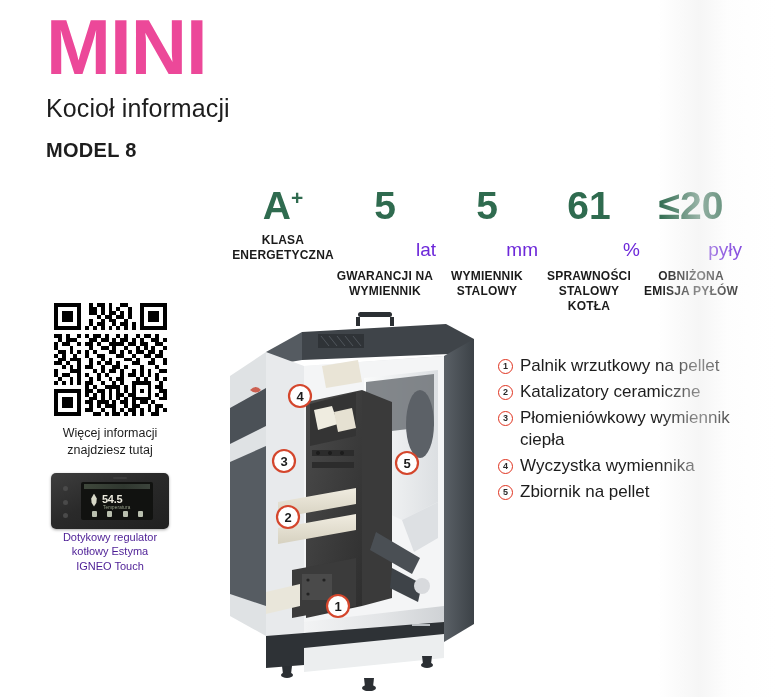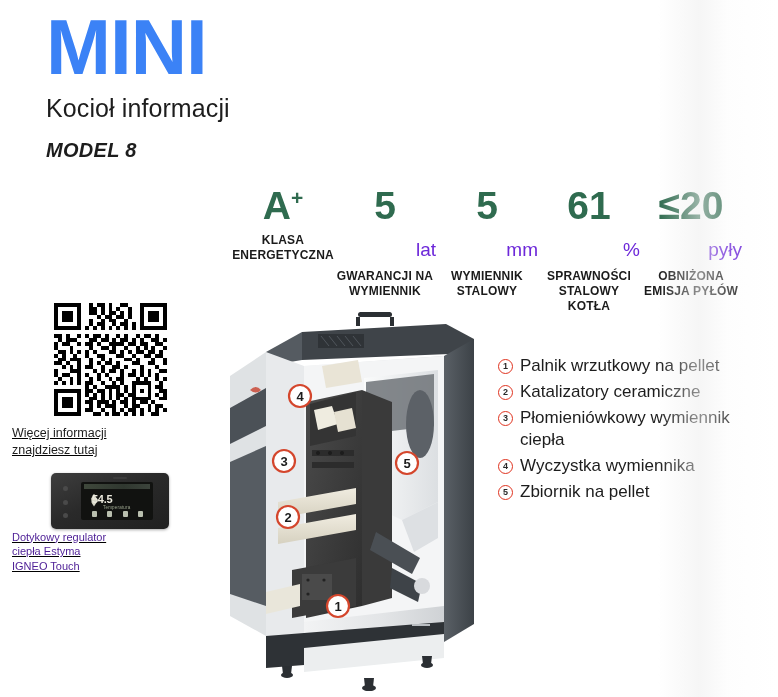--- a/index.html
+++ b/index.html
@@ -26,36 +26,35 @@
     pointer-events: none;
     z-index: 40;
   }
 
   
   .header { position: absolute; left: 46px; top: 8px; }
 
   .brand-title {
     font-size: 78px;
     font-weight: bold;
-    color: #3b82f6;
+    color: #ec4899;
     letter-spacing: -1px;
     line-height: 1.0;
   }
 
   .brand-subtitle {
     font-size: 25px;
     color: #1d1d1d;
     margin-top: 8px;
     letter-spacing: 0.1px;
   }
 
   .brand-model {
     font-size: 20px;
     font-weight: bold;
-    font-style: italic;
     color: #1d1d1d;
     margin-top: 16px;
     letter-spacing: 0.3px;
   }
 
   
   .stats {
     position: absolute;
     left: 232px;
     top: 186px;
@@ -97,21 +96,21 @@
     margin-top: 7px;
     letter-spacing: 0.2px;
   }
 
   
   .left-col {
     position: absolute;
     left: 12px;
     top: 303px;
     width: 196px;
-    text-decoration: underline;
+    text-align: center;
   }
 
   .qr-wrap { display: flex; justify-content: center; }
 
   .qr-code {
     width: 113px; height: 113px;
     background: #ffffff;
     display: block;
   }
 
@@ -148,21 +147,21 @@
   }
 
   .ctrl-flame {
     position: absolute; left: 9px; top: 12px;
     width: 8px; height: 13px;
     background: #d8d8c8;
     clip-path: polygon(50% 0%, 85% 38%, 80% 72%, 50% 100%, 20% 72%, 15% 38%);
   }
 
   .ctrl-temp {
-    position: absolute; left: 11px; top: 11px;
+    position: absolute; left: 21px; top: 11px;
     font-size: 11px; font-weight: bold;
     color: #eceade;
     font-family: "Liberation Sans", sans-serif;
     letter-spacing: -0.3px;
   }
 
   .ctrl-sub {
     position: absolute; left: 22px; top: 23px;
     font-size: 4.5px; color: #9aa38c; letter-spacing: 0.2px;
   }
@@ -556,21 +555,21 @@
       <span class="ctrl-icons">
         <i></i>
         <i></i>
         <i></i>
         <i></i>
       </span>
     </div>
   </div>
 
   <div class="controller-caption">
-    <span>Dotykowy regulator</span><br><span>ciepła Estyma</span><br><span>IGNEO Touch</span>
+    <span>Dotykowy regulator</span><br><span>kotłowy Estyma</span><br><span>IGNEO Touch</span>
   </div>
 
 </div>
 
 <div class="boiler">
   <svg viewBox="0 0 290 385">
     <defs>
       <linearGradient id="lightPanel" x1="0" y1="0" x2="1" y2="0">
         <stop offset="0%" stop-color="#f2f3f4"></stop>
         <stop offset="55%" stop-color="#e3e5e7"></stop>

